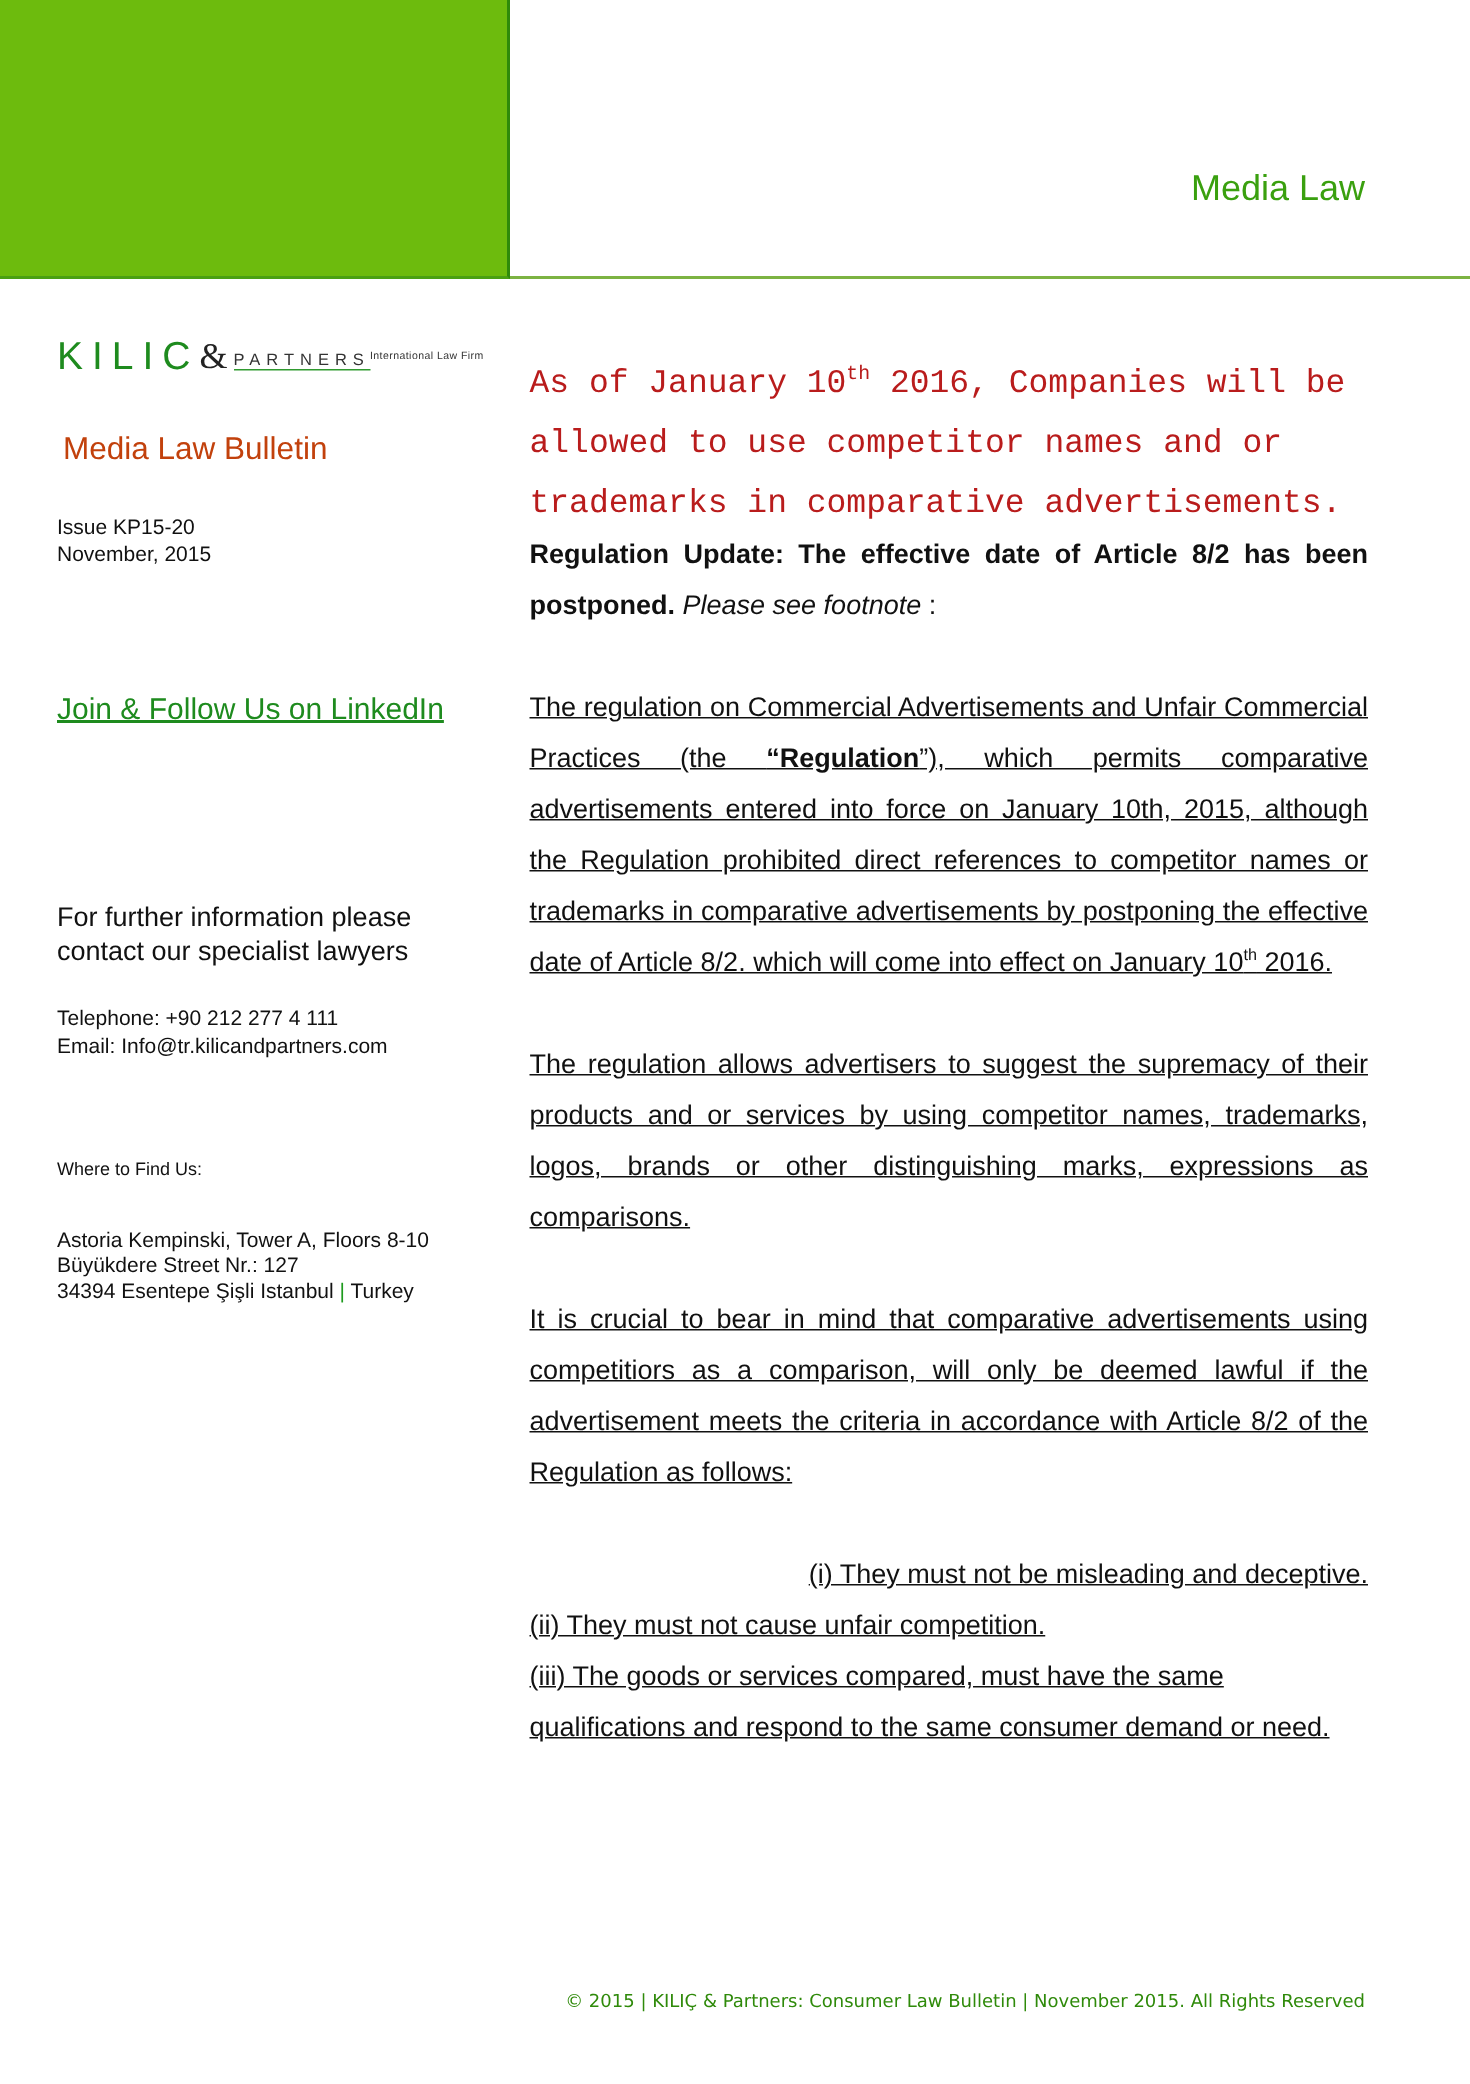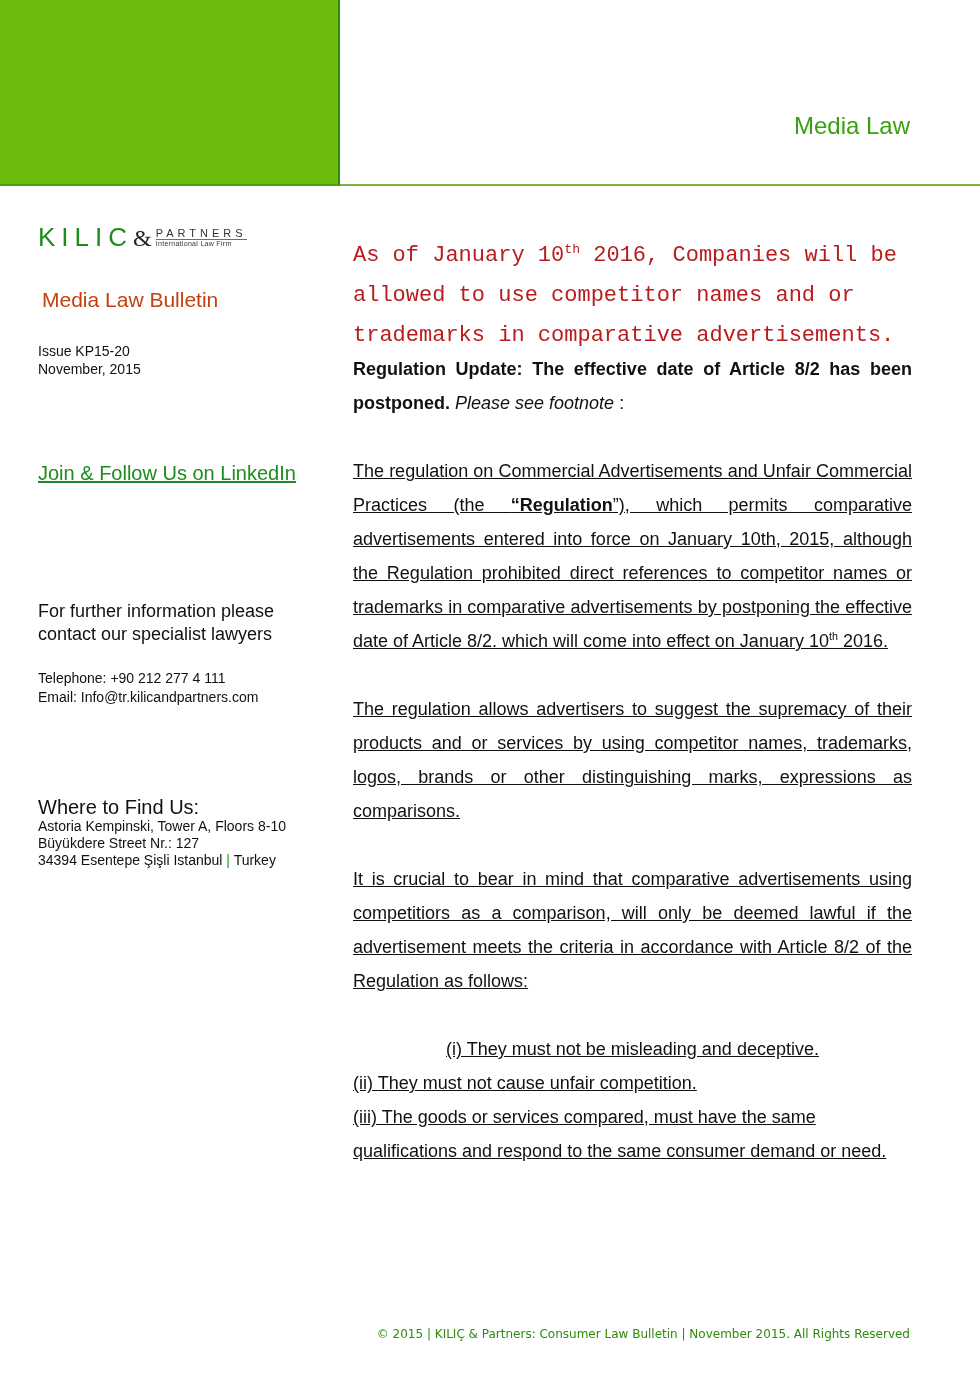--- a/index.html
+++ b/index.html
@@ -6,29 +6,29 @@
   body { width: 980px; height: 1389px; position: relative; overflow: hidden;
          font-family: "Liberation Sans", sans-serif; color: #111; }
   .green-block { position: absolute; left: 0; top: 0; width: 340px; height: 186px;
                  background: #6dbb0d; border-right: 2px solid #2f8a0a; border-bottom: 2px solid #4aa012; box-sizing: border-box; }
   .header-rule { position: absolute; left: 340px; top: 184px; width: 640px; height: 2px; background: #7cb342; }
   .header-title { position: absolute; right: 70px; top: 112px; font-size: 24px; color: #3aa00f; }
   .sidebar { position: absolute; left: 38px; top: 220px; width: 290px; }
   .logo { display: flex; align-items: flex-end; height: 30px; }
   .logo-kilic { font-size: 26px; letter-spacing: 6px; color: #1e8b1e; line-height: 1; }
   .logo-amp { font-size: 24px; color: #222; margin: 0 4px 0 0; line-height: 1; font-family: "Liberation Serif", serif; }
-  .logo-right { display: flex; flex-direction: column; margin-bottom: 3px; }
+  .logo-right { display: flex; margin-bottom: 3px; }
   .logo-partners { font-size: 11px; letter-spacing: 4px; color: #333; border-bottom: 1.5px solid #2f9a2f; line-height: 1.1; }
   .logo-sub { font-size: 7px; color: #333; letter-spacing: 0.3px; }
   .bulletin-title { position: absolute; left: 4px; top: 68px; font-size: 21px; color: #c2410c; }
   .issue { position: absolute; left: 0; top: 122px; font-size: 14px; line-height: 18px; }
   .linkedin { position: absolute; left: 0; top: 242px; font-size: 20px; color: #1e8b1e; text-decoration: underline; cursor: pointer; }
   .further { position: absolute; left: 0; top: 380px; font-size: 18px; line-height: 23px; }
   .contact { position: absolute; left: 0; top: 449px; font-size: 14px; line-height: 19px; }
-  .where { position: absolute; left: 0; top: 576px; font-size: 20px; text-align: center; }
+  .where { position: absolute; left: 0; top: 552px; font-size: 12px; text-align: center; }
   .address { position: absolute; left: 0; top: 598px; font-size: 14px; line-height: 17px; }
   .sep-green { color: #1e9b1e; }
   .main { position: absolute; left: 353px; top: 236px; width: 559px; }
   .headline { font-size: 22px; line-height: 40px; color: #b91c1c; font-family: Liberation Mono, monospace; }
   sup { font-size: 60%; line-height: 0; vertical-align: super; }
   .para { font-size: 18px; line-height: 34px; text-align: justify; margin: 0; text-decoration: underline; }
   .update { font-size: 18px; line-height: 34px; text-align: justify; margin-top: -4px; }
   .gap { height: 34px; }
   .footer { position: absolute; right: 70px; top: 1327px; font-size: 12px; color: #2f8a0a; font-family: "DejaVu Sans", sans-serif; }
 </style>
@@ -77,18 +77,18 @@
 <div class="main">
   <div class="headline"><span>As of January 10</span><sup>th</sup><span> 2016, Companies will be allowed to use competitor names and or trademarks in comparative advertisements.</span></div>
   <div class="update"><b>Regulation Update: The effective date of Article 8/2 has been postponed.</b> <i>Please see footnote</i><span> :</span></div>
   <div class="gap"></div>
   <p class="para"><span>The regulation on Commercial Advertisements and Unfair Commercial Practices (the </span><b>“Regulation</b><span>”), which permits comparative advertisements entered into force on January 10th, 2015, although the Regulation prohibited direct references to competitor names or trademarks in comparative advertisements by postponing the effective date of Article 8/2. which will come into effect on January 10</span><sup>th</sup><span> 2016.</span></p>
   <div class="gap"></div>
   <p class="para">The regulation allows advertisers to suggest the supremacy of their products and or services by using competitor names, trademarks, logos, brands or other distinguishing marks, expressions as comparisons.</p>
   <div class="gap"></div>
   <p class="para">It is crucial to bear in mind that comparative advertisements using competitiors as a comparison, will only be deemed lawful if the advertisement meets the criteria in accordance with Article 8/2 of the Regulation as follows:</p>
   <div class="gap"></div>
-  <p class="para" style="text-align:center">(i) They must not be misleading and deceptive.</p>
+  <p class="para" style="text-align:right">(i) They must not be misleading and deceptive.</p>
   <p class="para" style="text-align:left">(ii) They must not cause unfair competition.</p>
   <p class="para" style="text-align:left">(iii) The goods or services compared, must have the same qualifications and respond to the same consumer demand or need.</p>
 </div>
 
 <div class="footer">© 2015 | KILIÇ &amp; Partners: Consumer Law Bulletin | November 2015.  All Rights Reserved</div>
 
 </body></html>

